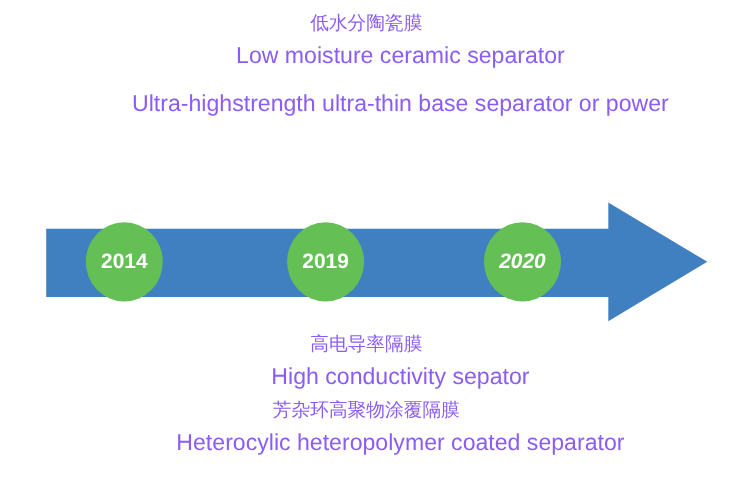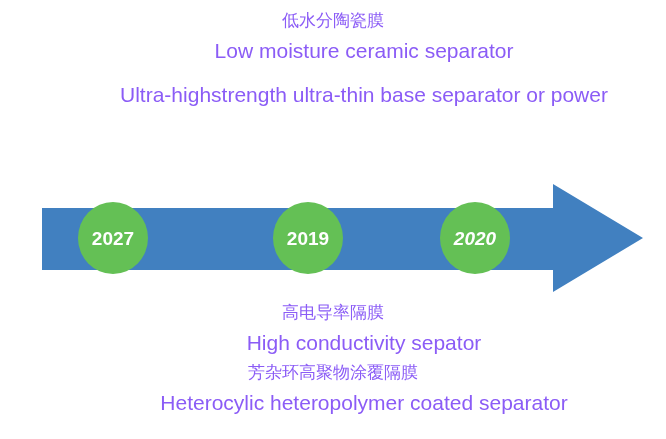--- a/index.html
+++ b/index.html
@@ -82,21 +82,21 @@
     justify-content: center;
   }
   .milestone-label {
     color: #ffffff;
     font-size: 19px;
     font-weight: bold;
     letter-spacing: 0px;
     line-height: 1;
   }
   #milestone-0 { left: 78px;  top: 42px; }
-  #milestone-1 { left: 273px; top: 42px; }
+  #milestone-1 { left: 261px; top: 42px; }
   #milestone-2 { left: 440px; top: 42px; font-style: italic; }
 </style>
 </head>
 <body>
 
 <div id="slide">
 
   <div id="top-text-block" class="text-block">
     <span class="text-line line-cn">低水分陶瓷膜</span>
     <span class="text-line line-en">Low moisture ceramic separator</span>
@@ -105,21 +105,21 @@
   </div>
 
   <div id="timeline">
 
     <svg id="arrow-svg" viewBox="0 0 666 150" preserveAspectRatio="none">
 
       <polygon points="42,48 553,48 553,24 643,78 553,132 553,110 42,110" fill="#4180c0"></polygon>
     </svg>
 
     <div class="milestone" id="milestone-0">
-      <span class="milestone-label">2027</span>
+      <span class="milestone-label">2014</span>
     </div>
 
     <div class="milestone" id="milestone-1">
       <span class="milestone-label">2019</span>
     </div>
 
     <div class="milestone" id="milestone-2">
       <span class="milestone-label">2020</span>
     </div>
 

